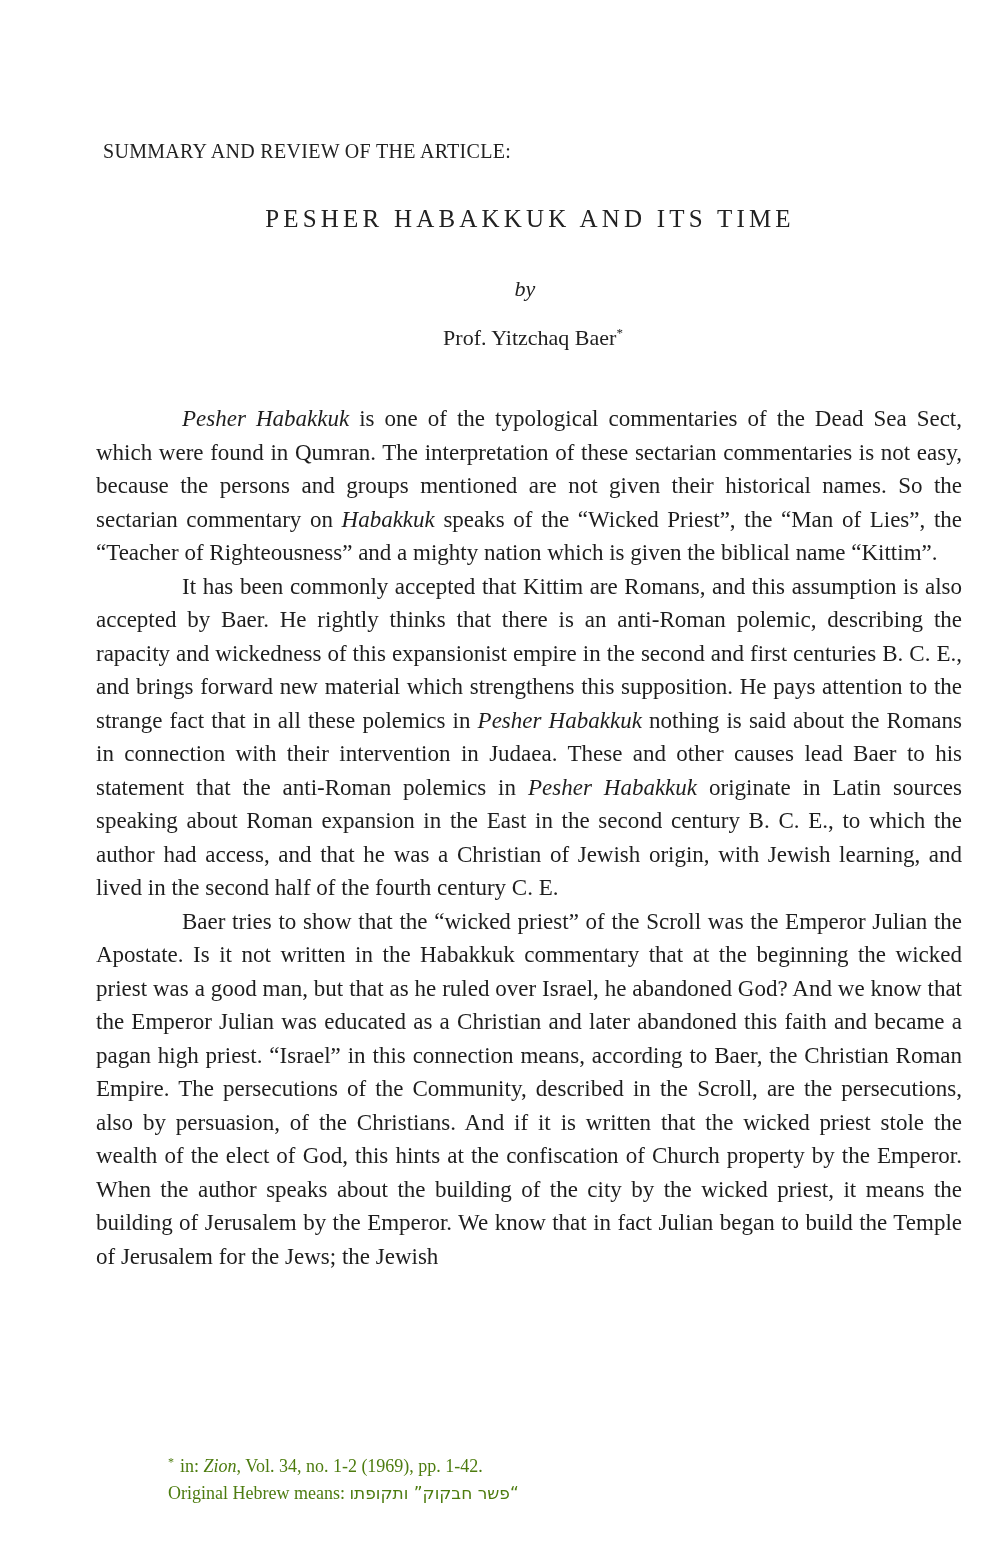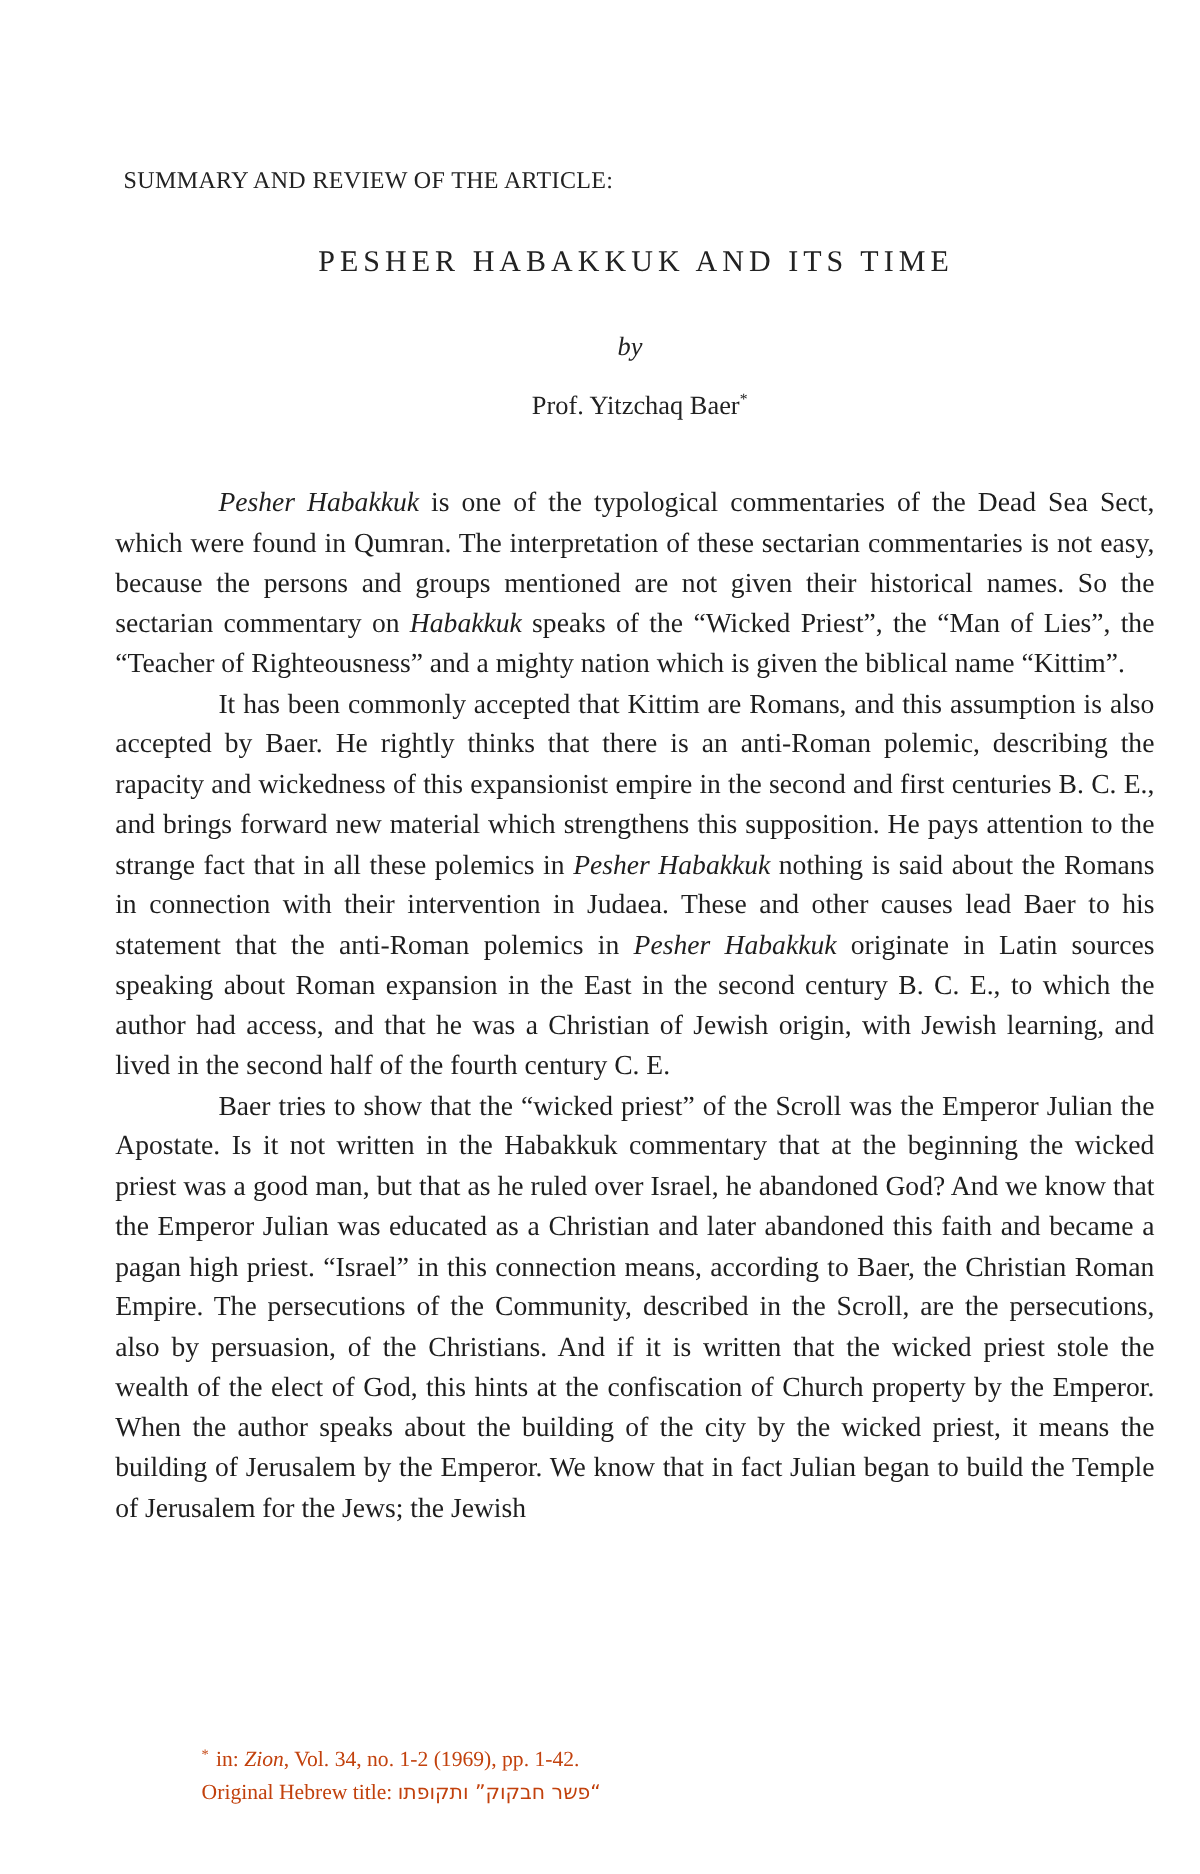--- a/index.html
+++ b/index.html
@@ -27,21 +27,21 @@
   }
   .author sup { font-size: 13px; vertical-align: 8px; }
   .body-text {
     position: absolute; left: 96px; top: 386px; width: 866px;
     font-size: 23px; line-height: 33.5px; text-align: justify; color: #1e1e1e; margin-top: 16px;
   }
   .body-text p { margin: 0; text-indent: 86px; }
   .body-text em { font-style: italic; }
   .footnotes {
     position: absolute; left: 168px; top: 1449px;
-    font-size: 18px; line-height: 27px; color: #c2410c;
+    font-size: 18px; line-height: 27px; color: #4d7c0f;
   }
   .footnotes .star { font-size: 12px; vertical-align: 6px; margin-right: 6px; }
   .hebrew { font-family: "DejaVu Sans", sans-serif; font-weight: normal; font-size: 17px; direction: rtl; unicode-bidi: embed; }
   .page-number {
     position: absolute; left: 930px; top: 1588px;
     font-size: 20px; font-weight: bold; color: #222;
   }
 </style>
 </head>
 <body>
@@ -58,18 +58,18 @@
     <p><em>Pesher Habakkuk</em><span> is one of the typological commentaries of the Dead Sea Sect, which were found in Qumran. The interpretation of these sectarian commentaries is not easy, because the persons and groups mentioned are not given their historical names. So the sectarian commentary on </span><em>Habakkuk</em><span> speaks of the “Wicked Priest”, the “Man of Lies”, the “Teacher of Righteousness” and a mighty nation which is given the biblical name “Kittim”.</span></p>
     <p><span>It has been commonly accepted that Kittim are Romans, and this assumption is also accepted by Baer. He rightly thinks that there is an anti-Roman polemic, describing the rapacity and wickedness of this expansionist empire in the second and first centuries B. C. E., and brings forward new material which strengthens this supposition. He pays attention to the strange fact that in all these polemics in </span><em>Pesher Habakkuk</em><span> nothing is said about the Romans in connection with their intervention in Judaea. These and other causes lead Baer to his statement that the anti-Roman polemics in </span><em>Pesher Habakkuk</em><span> originate in Latin sources speaking about Roman expansion in the East in the second century B. C. E., to which the author had access, and that he was a Christian of Jewish origin, with Jewish learning, and lived in the second half of the fourth century C. E.</span></p>
     <p><span>Baer tries to show that the “wicked priest” of the Scroll was the Emperor Julian the Apostate. Is it not written in the Habakkuk commentary that at the beginning the wicked priest was a good man, but that as he ruled over Israel, he abandoned God? And we know that the Emperor Julian was educated as a Christian and later abandoned this faith and became a pagan high priest. “Israel” in this connection means, according to Baer, the Christian Roman Empire. The persecutions of the Community, described in the Scroll, are the persecutions, also by persuasion, of the Christians. And if it is written that the wicked priest stole the wealth of the elect of God, this hints at the confiscation of Church property by the Emperor. When the author speaks about the building of the city by the wicked priest, it means the building of Jerusalem by the Emperor. We know that in fact Julian began to build the Temple of Jerusalem for the Jews; the Jewish</span></p>
   </div>
 
   <div class="footnotes">
     <div>
       <span class="star">*</span><span>in: </span><em>Zion</em><span>, Vol. 34, no. 1-2 (1969), pp. 1-42.</span>
     </div>
     <div>
-      <span>Original Hebrew title: </span><span class="hebrew">“פשר חבקוק” ותקופתו</span>
+      <span>Original Hebrew means: </span><span class="hebrew">“פשר חבקוק” ותקופתו</span>
     </div>
   </div>
 
   <div class="page-number">65</div>
 </div>
 
 </body></html>

